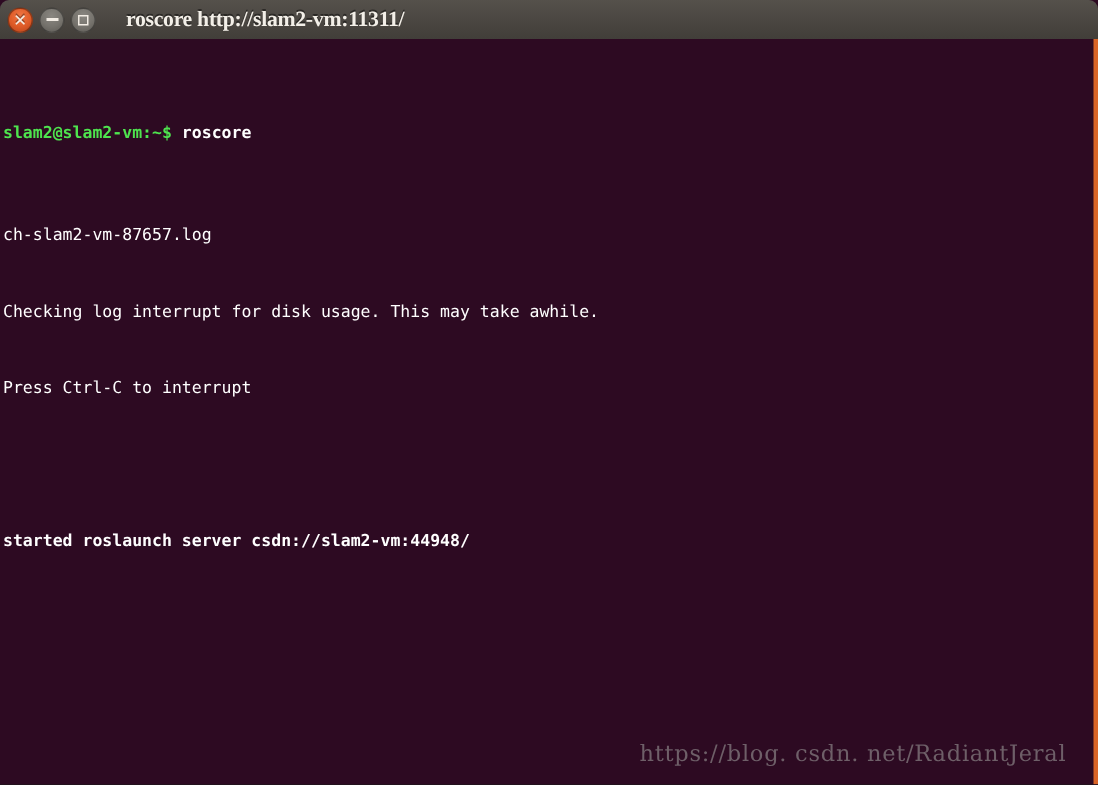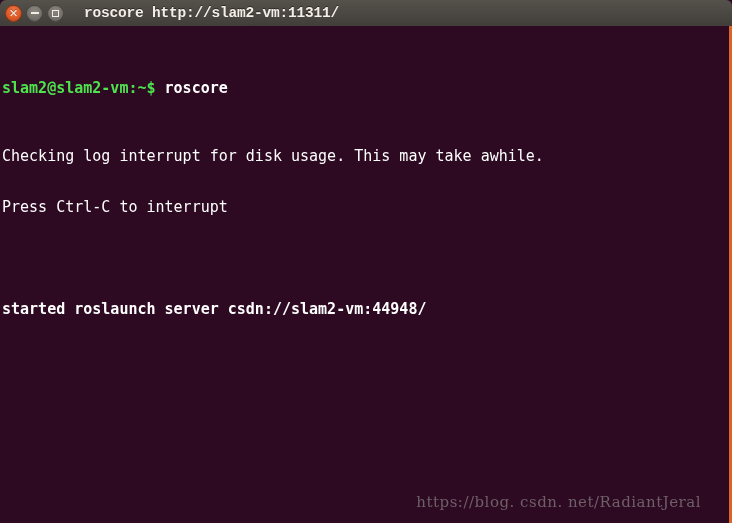--- a/index.html
+++ b/index.html
@@ -70,21 +70,21 @@
     background: transparent;
   }
   .glyph.dash {
     width: 8px;
     height: 2px;
     background: #f2ece4;
   }
   #title-text {
     margin-left: 20px;
     color: #f3efe8;
-    font-family: Liberation Mono, monospace;
+    font-family: Liberation Serif, serif;
     font-size: 14.5px;
     font-weight: bold;
     letter-spacing: -0.2px;
     white-space: nowrap;
     text-shadow: 0 -1px 0 rgba(0,0,0,0.45);
   }
   
   #terminal {
     position: relative;
     width: 732px;
@@ -94,36 +94,36 @@
     border-right: 3px solid #d96528;
     overflow: hidden;
   }
   #screen {
     position: absolute;
     left: 2px;
     top: 3px;
     right: 0;
     bottom: 0;
     font-family: "DejaVu Sans Mono", monospace;
-    font-size: 15px;
+    font-size: 11px;
     line-height: 17px;
     color: #ffffff;
     white-space: pre;
     letter-spacing: 0px;
   }
   .ln {
     height: 17px;
     white-space: pre;
   }
   .b { font-weight: bold; }
   .green { color: #4ee44e; font-weight: bold; }
   .w { color: #ffffff; }
   #watermark {
     position: absolute;
-    right: 28px;
+    right: 18px;
     bottom: 12px;
     font-family: "DejaVu Serif", serif;
     font-size: 15px;
     color: #6e5f68;
     letter-spacing: 0.5px;
     white-space: nowrap;
     pointer-events: none;
   }
 </style>
 </head>
@@ -144,20 +144,21 @@
       </div>
     </div>
     <div id="title-text">roscore http://slam2-vm:11311/</div>
   </div>
 
   <div id="terminal">
     <div id="screen">
 
       <div class="ln"><span class="green">slam2@slam2-vm:~$ </span><span class="w b">roscore</span></div>
 
+      <div class="ln">ch-slam2-vm-87657.log</div>
       <div class="ln">Checking log interrupt for disk usage. This may take awhile.</div>
       <div class="ln">Press Ctrl-C to interrupt</div>
       <div class="ln"></div>
       <div class="ln b">started roslaunch server csdn://slam2-vm:44948/</div>
       
       
       
       
       
       

